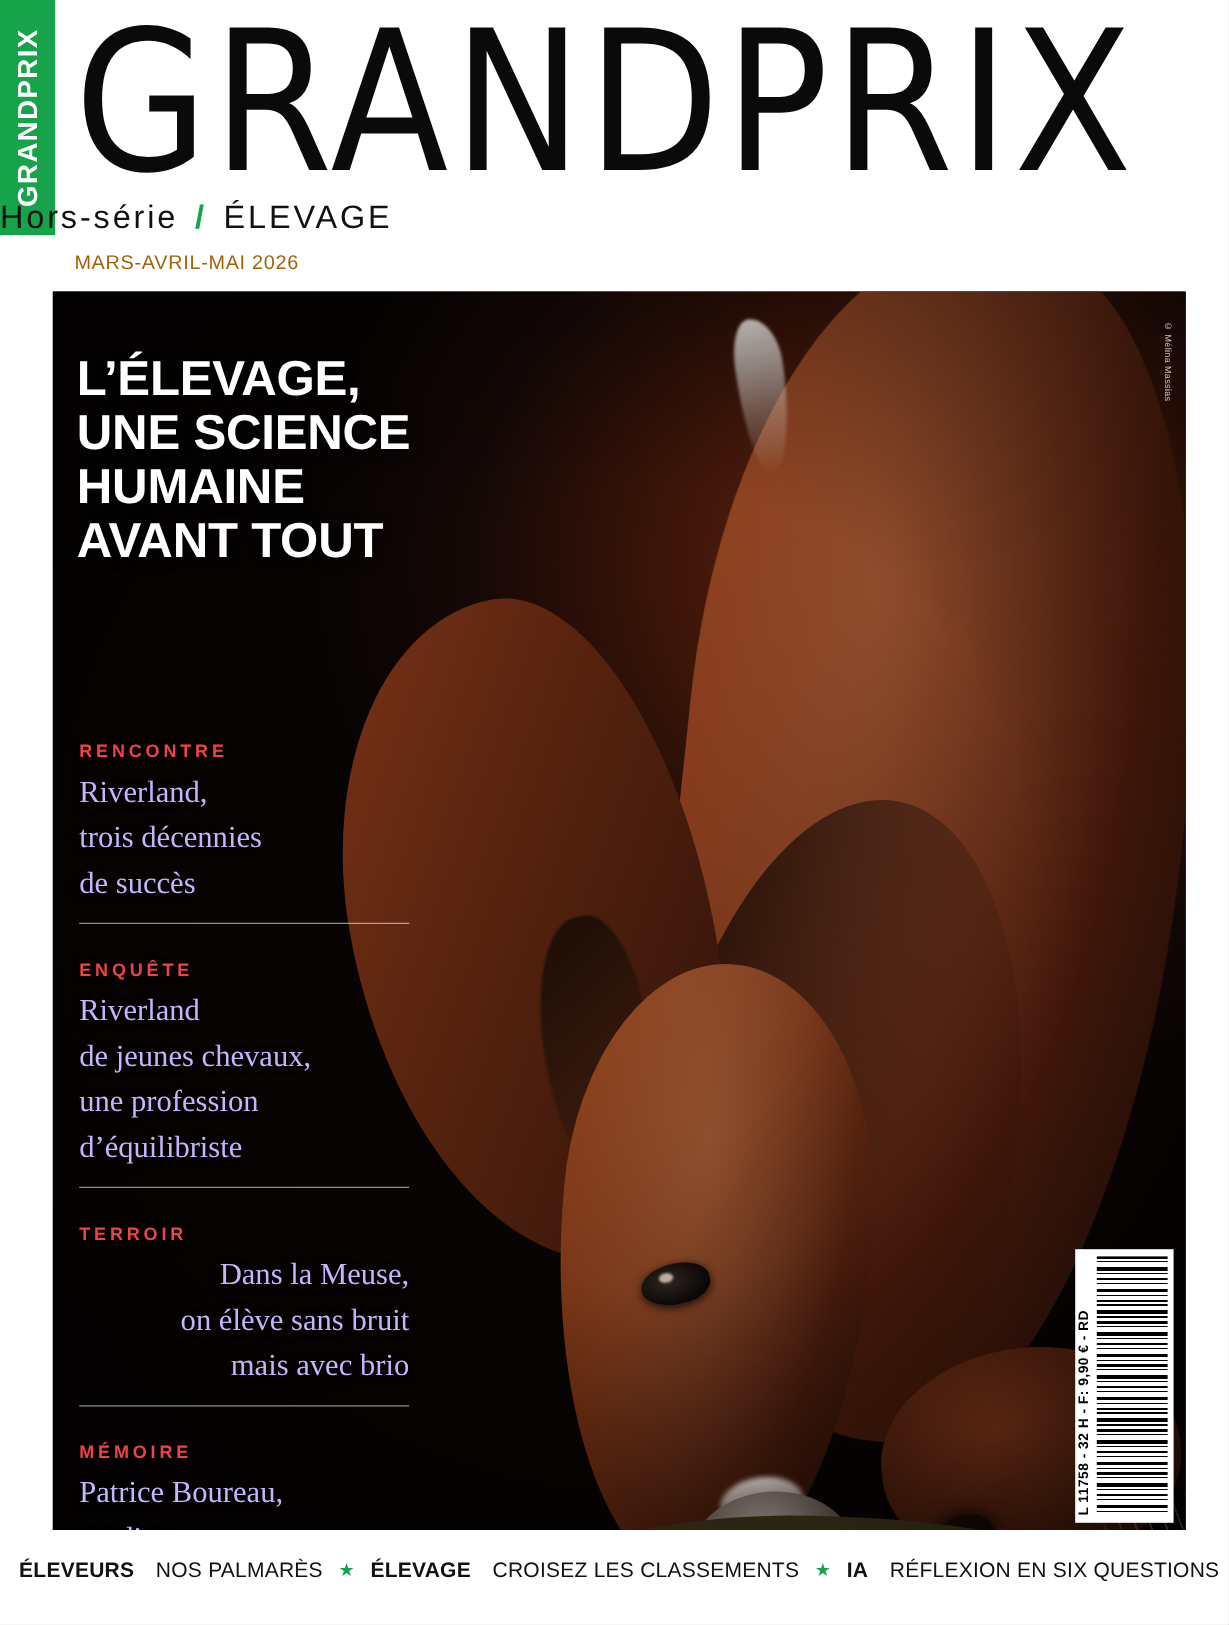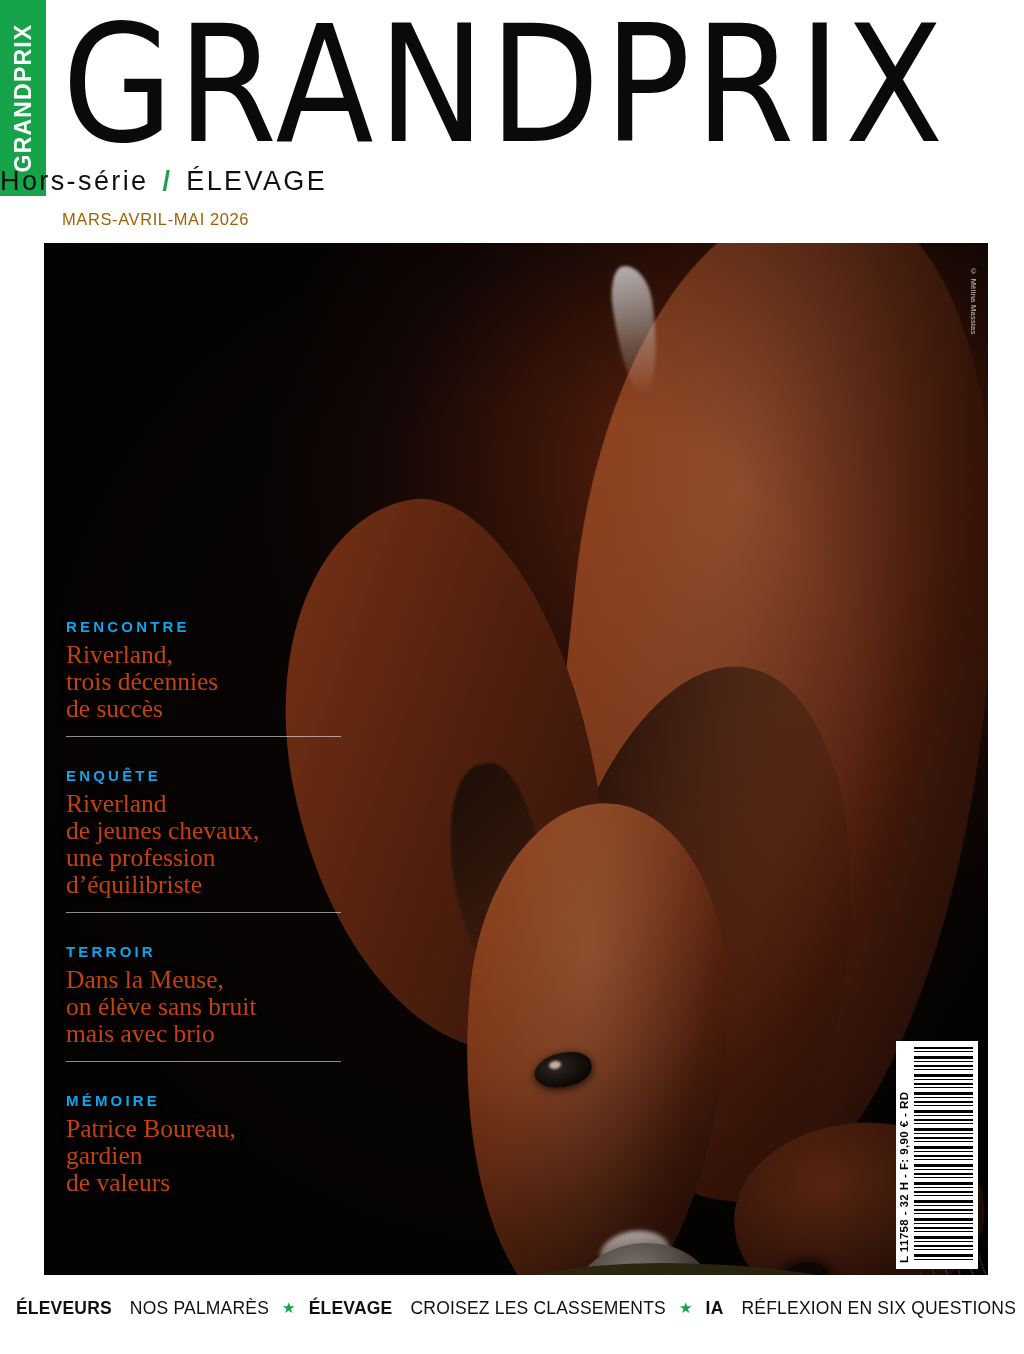--- a/index.html
+++ b/index.html
@@ -322,32 +322,32 @@
     width: 275px;
   }
   .teaser {
     padding-bottom: 14px;
   }
   .teaser + .teaser {
     border-top: 1px solid rgba(255,255,255,0.55);
     padding-top: 30px;
   }
   .teaser-kicker {
-    color: #0ea5e9;
+    color: #ef4444;
     font-size: 15px;
     font-weight: 700;
     letter-spacing: 3.2px;
     margin-bottom: 6px;
     text-shadow: 0 1px 6px rgba(0,0,0,0.6);
   }
   .teaser-title {
-    color: #c2410c;
+    color: #c4b5fd;
     font-family: "Liberation Serif", serif;
     font-size: 25.5px;
-    line-height: 27px;
+    line-height: 38px;
     text-shadow: 0 1px 7px rgba(0,0,0,0.6);
   }
 
   
   .barcode-box {
     position: absolute;
     right: 10px;
     bottom: 6px;
     width: 82px;
     height: 228px;
@@ -442,38 +442,42 @@
   <div class="foal-snip"></div>
   <div class="foal-muzzle"></div>
 
   <div class="hay"></div>
   <div class="hay-strands"></div>
   <div class="hay-loose"></div>
   <div class="vignette"></div>
 
   <div class="credit">© Mélina Massias</div>
 
+  <div class="headline" style="white-space: pre-line;">L’ÉLEVAGE,
+UNE SCIENCE
+HUMAINE
+AVANT TOUT</div>
 
   <div class="teasers">
     <div class="teaser">
       <div class="teaser-kicker">RENCONTRE</div>
       <div class="teaser-title" style="white-space: pre-line;">Riverland,
 trois décennies
 de succès</div>
     </div>
     <div class="teaser">
       <div class="teaser-kicker">ENQUÊTE</div>
       <div class="teaser-title" style="white-space: pre-line;">Riverland
 de jeunes chevaux,
 une profession
 d’équilibriste</div>
     </div>
     <div class="teaser">
       <div class="teaser-kicker">TERROIR</div>
-      <div class="teaser-title" style="white-space: pre-line;">Dans la Meuse,
+      <div class="teaser-title" style="white-space: pre-line; text-align: right;">Dans la Meuse,
 on élève sans bruit
 mais avec brio</div>
     </div>
     <div class="teaser">
       <div class="teaser-kicker">MÉMOIRE</div>
       <div class="teaser-title" style="white-space: pre-line;">Patrice Boureau,
 gardien
 de valeurs</div>
     </div>
   </div>

